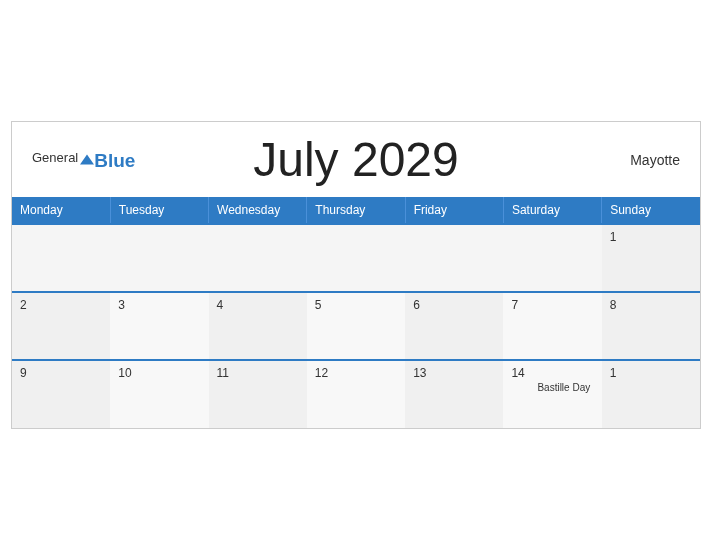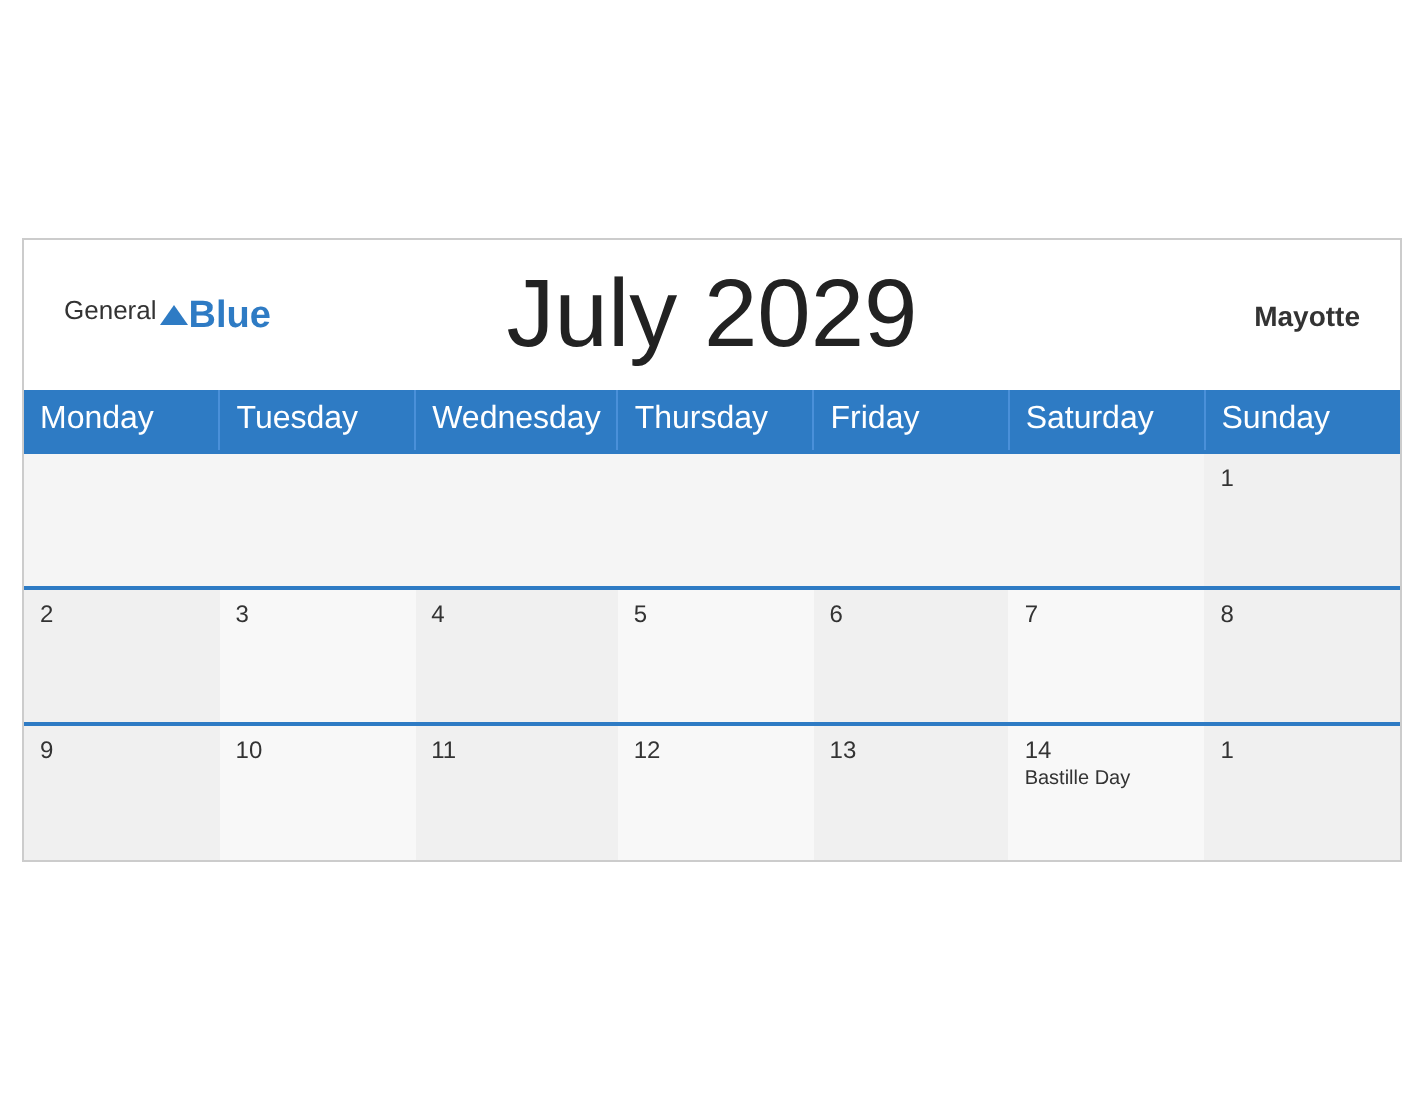--- a/index.html
+++ b/index.html
@@ -63,30 +63,29 @@
       color: #222;
       text-align: center;
     }
     .location {
       position: absolute;
       right: 20px;
       top: 50%;
       transform: translateY(-50%);
       font-size: 14px;
       color: #333;
-      font-weight: bold;
     }
     .calendar-grid {
       width: 100%;
       border-collapse: collapse;
     }
     .calendar-grid thead tr th {
       background: #2e7bc4;
       color: #fff;
-      font-size: 16px;
+      font-size: 12px;
       font-weight: normal;
       padding: 6px 8px;
       text-align: left;
       border-right: 1px solid #4a90d9;
     }
     .calendar-grid thead tr th:last-child {
       border-right: none;
     }
     .calendar-grid tbody tr {
       border-top: 2px solid #2e7bc4;
@@ -110,20 +109,21 @@
     .day-number {
       font-size: 12px;
       color: #333;
       display: block;
       margin-bottom: 2px;
     }
     .day-event {
       font-size: 10px;
       color: #333;
       display: block;
+      margin-left: 26px;
     }
     .empty-cell {
       background: #f5f5f5 !important;
     }
   </style>
 </head>
 <body>
 
 <div class="calendar-container">
   <div class="calendar-header">

